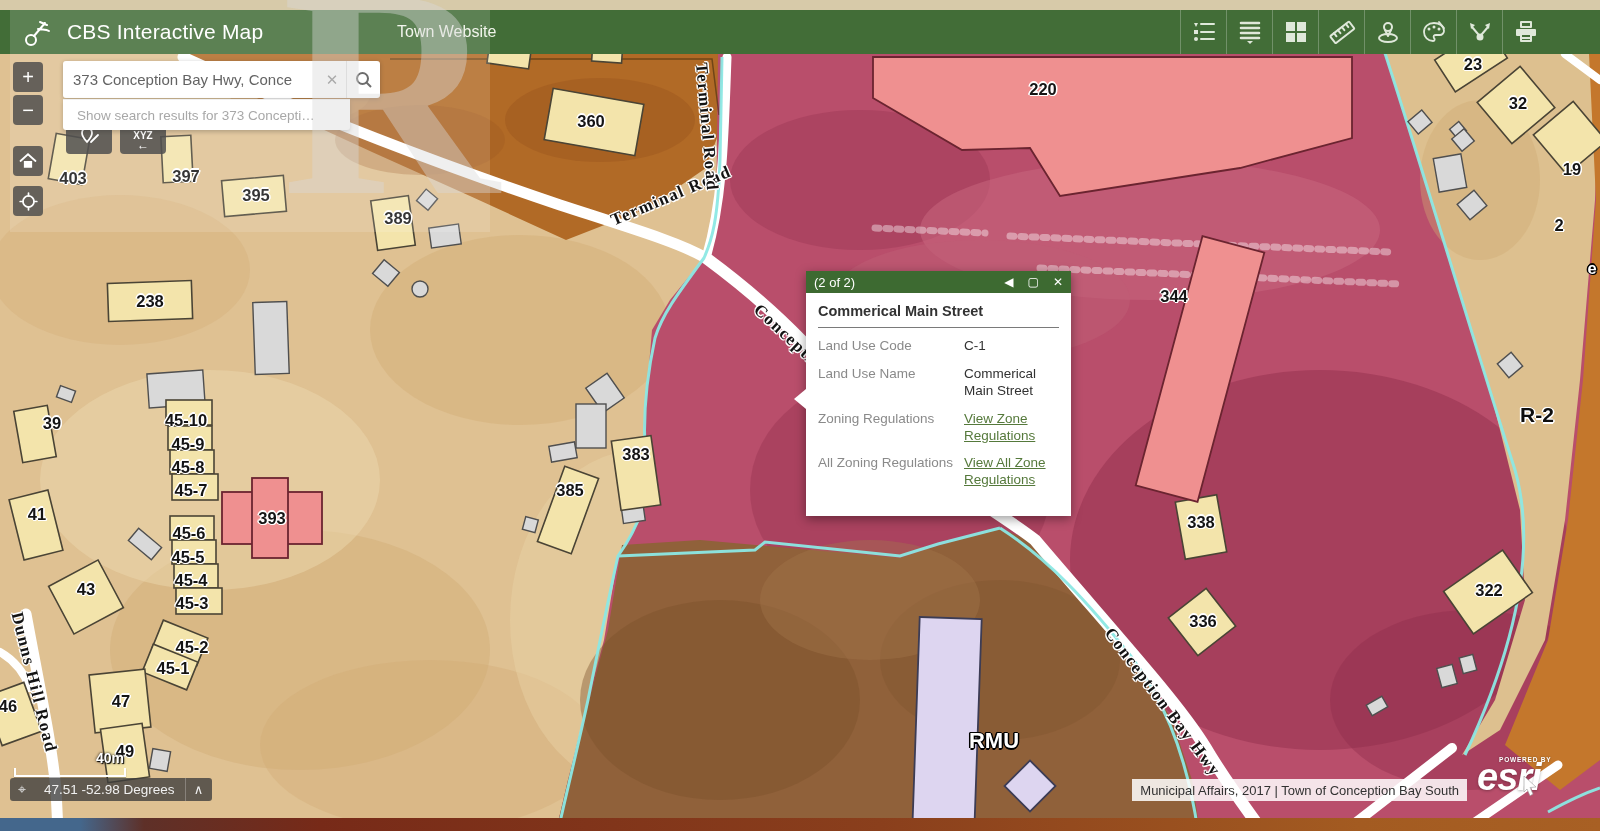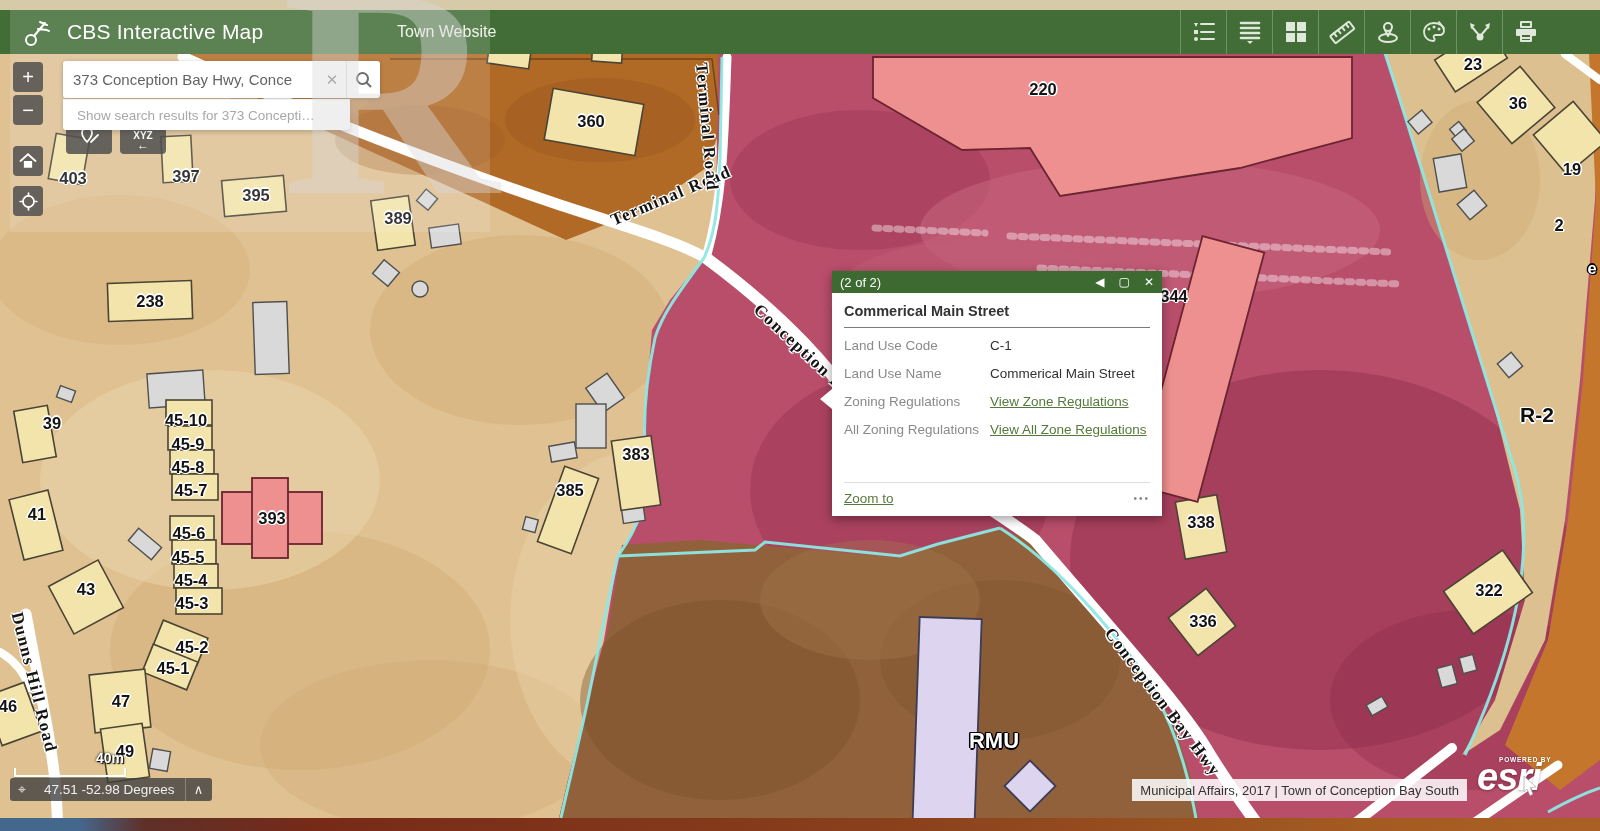--- a/index.html
+++ b/index.html
@@ -46,21 +46,21 @@
   #zoom-in{left:13px;top:62px;font-size:20px;}
   #zoom-out{left:13px;top:95px;font-size:20px;}
   #home-btn{left:13px;top:146px;}
   #locate-btn{left:13px;top:186px;}
   .wbtn{position:absolute;width:46px;height:48px;background:rgba(50,50,50,.85);border-radius:4px;z-index:28;
     display:flex;flex-direction:column;align-items:center;justify-content:flex-end;padding-bottom:5px;cursor:pointer;box-sizing:border-box;}
   #wbtn-pin{left:66px;top:106px;}
   #wbtn-xyz{left:120px;top:106px;color:#fff;font-size:10px;font-weight:700;}
   #wbtn-xyz .arr{font-size:12px;line-height:8px;}
   
-  .popup{position:absolute;left:832px;top:271px;width:330px;z-index:50;
+  .popup{position:absolute;left:806px;top:271px;width:265px;z-index:50;
     box-shadow:0 3px 10px rgba(0,0,0,.4);font-size:13.5px;}
   .popup-header{height:22px;background:#3d6a31;color:#fff;display:flex;align-items:center;
     padding:0 8px;font-size:13px;}
   .popup-header .sp{flex:1;}
   .popup-header .pbtn{margin-left:14px;cursor:pointer;font-size:12px;}
   .popup-body{background:#fff;height:223px;padding:10px 12px;box-sizing:border-box;display:flex;flex-direction:column;}
   .popup-title{font-weight:700;color:#323232;font-size:14.5px;padding-bottom:8px;border-bottom:1.5px solid #7a7a7a;margin-bottom:10px;}
   .prow{display:grid;grid-template-columns:138px 1fr;column-gap:8px;margin-bottom:11px;line-height:1.25;}
   .prow .lbl{color:#8a8a8a;}
   .prow .val{color:#323232;}
@@ -262,21 +262,21 @@
       <span class="plabel" style="left: 192px; top: 603px; text-align: center;">45-3</span>
       <span class="plabel" style="left: 192px; top: 647px;">45-2</span>
       <span class="plabel" style="left: 173px; top: 668px;">45-1</span>
       <span class="plabel" style="left: 8px; top: 706px;">46</span>
       <span class="plabel" style="left: 121px; top: 701px;">47</span>
       <span class="plabel" style="left: 125px; top: 751px;">49</span>
       <span class="plabel" style="left: 1201px; top: 522px;">338</span>
       <span class="plabel" style="left: 1203px; top: 621px;">336</span>
       <span class="plabel" style="left: 1489px; top: 590px;">322</span>
       <span class="plabel" style="left: 1473px; top: 64px;">23</span>
-      <span class="plabel" style="left: 1518px; top: 103px;">36</span>
+      <span class="plabel" style="left: 1518px; top: 103px;">32</span>
       <span class="plabel" style="left: 1572px; top: 137px; margin-top: 32px;">19</span>
       <span class="plabel" style="left: 1559px; top: 225px;">2</span>
       <span class="plabel" style="left: 1592px; top: 268px; color: rgb(255, 255, 255); text-shadow: rgb(0, 0, 0) -1.5px 0px, rgb(0, 0, 0) 1.5px 0px, rgb(0, 0, 0) 0px -1.5px, rgb(0, 0, 0) 0px 1.5px, rgb(0, 0, 0) -1px -1px, rgb(0, 0, 0) 1px 1px;">e</span>
       <span class="rlabel" style="left: 608px; top: 212px; transform: rotate(-23deg);">Terminal Road</span>
       <span class="rlabel" style="left: 711px; top: 62px; transform: rotate(85deg);">Terminal Road</span>
       <span class="rlabel" style="left: 763px; top: 300px; transform: rotate(43deg);">Conception Bay Hwy</span>
       <span class="rlabel" style="left: 1116px; top: 624px; transform: rotate(53deg);">Conception Bay Hwy</span>
       <span class="rlabel" style="left: 26px; top: 610px; transform: rotate(76deg);">Dunns Hill Road</span>
       <span class="zlabel" style="left: 1537px; top: 415px; font-size: 21px; color: rgb(14, 14, 14); text-shadow: rgb(255, 255, 255) -1.5px 0px, rgb(255, 255, 255) 1.5px 0px, rgb(255, 255, 255) 0px -1.5px, rgb(255, 255, 255) 0px 1.5px, rgb(255, 255, 255) -1px -1px, rgb(255, 255, 255) 1px 1px;">R-2</span>
       <span class="zlabel" style="left: 994px; top: 741px; font-size: 22px; color: rgb(255, 255, 255); text-shadow: rgb(0, 0, 0) -1.5px 0px, rgb(0, 0, 0) 1.5px 0px, rgb(0, 0, 0) 0px -1.5px, rgb(0, 0, 0) 0px 1.5px, rgb(0, 0, 0) -1px -1px, rgb(0, 0, 0) 1px 1px;">RMU</span>
@@ -424,24 +424,20 @@
         <span class="val">Commerical Main Street</span>
       </div>
       <div class="prow">
         <span class="lbl">Zoning Regulations</span>
         <a>View Zone Regulations</a>
       </div>
       <div class="prow">
         <span class="lbl">All Zoning Regulations</span>
         <a>View All Zone Regulations</a>
       </div>
-      <div class="popup-footer">
-        <a>Zoom to</a>
-        <span class="more">•••</span>
-      </div>
     </div>
   </div>
 
   <div class="scalelabel">40m</div>
   <div class="scalebar"></div>
   <div class="coords">
     <span class="cross">⌖</span>
     <span class="cval">47.51 -52.98 Degrees</span>
     <span class="chev">∧</span>
   </div>

